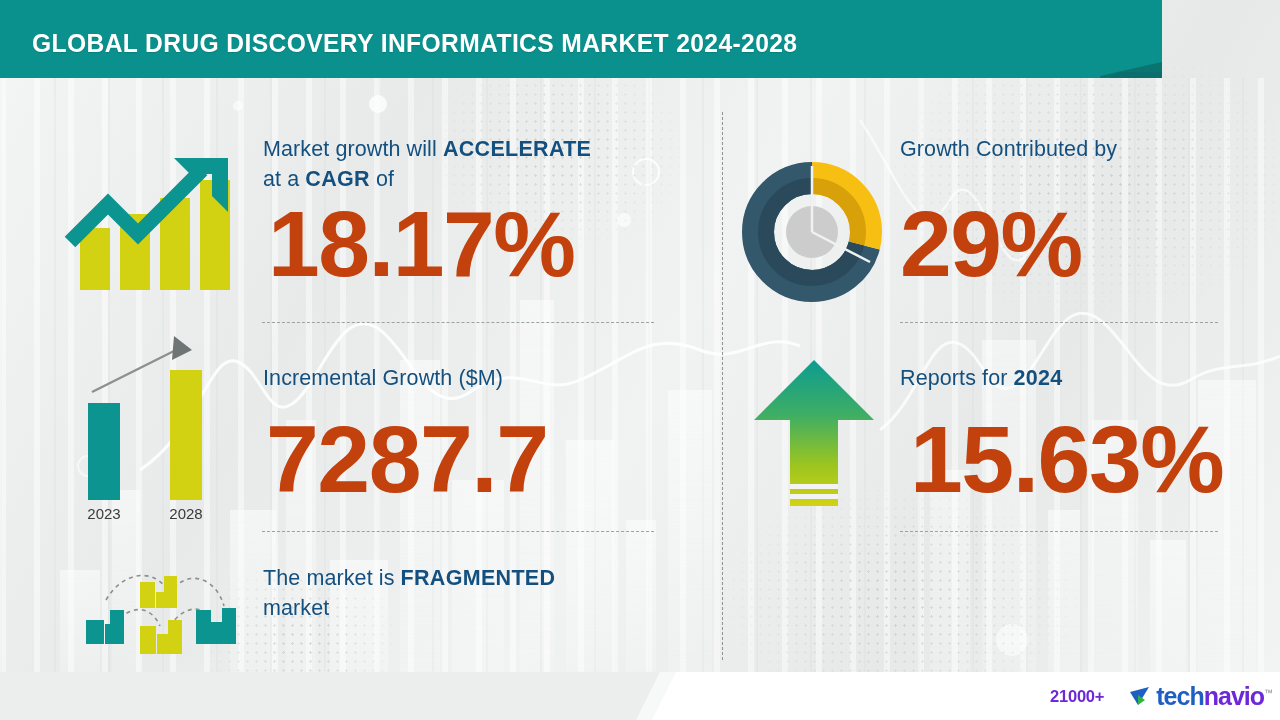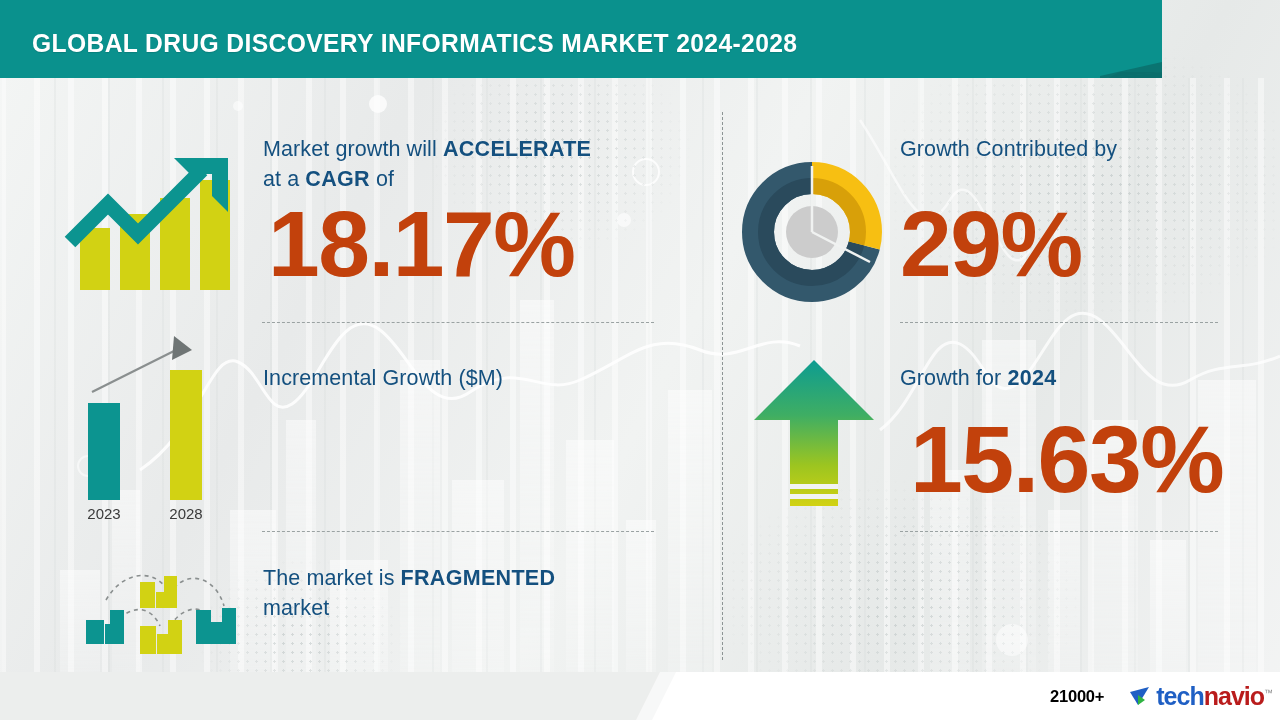--- a/index.html
+++ b/index.html
@@ -121,21 +121,21 @@
   }
   .footer-clip {
     position: absolute;
     left: 0; top: 0; width: 1280px; height: 48px;
   }
   .footer-inner {
     position: absolute;
     right: 8px; top: 0; height: 48px;
     display: flex; align-items: center; gap: 10px;
   }
-  .f-count { font-size: 16.5px; font-weight: bold; color: #000000; letter-spacing: -0.2px; }
+  .f-count { font-size: 16.5px; font-weight: bold; color: #6d28d9; letter-spacing: -0.2px; }
   .f-text  { font-size: 15.5px; color: #1a1a1a; letter-spacing: -0.25px; }
   .logo { display: flex; align-items: center; gap: 2px; margin-left: 14px; }
   .logo-text { font-size: 25px; font-weight: bold; letter-spacing: -1px; position: relative; }
   .logo-tm { font-size: 9px; vertical-align: super; color: #888; font-weight: normal; }
 
   .dc-label { font-size: 15px; color: #3a3a3a; font-family: "Liberation Sans", sans-serif; }
 </style>
 </head>
 <body>
 
@@ -226,20 +226,21 @@
       <polygon points="112,6 130,20 110,30" fill="#6f7575"></polygon>
       <rect x="26" y="73" width="32" height="97" fill="#0c9490"></rect>
       <rect x="108" y="40" width="32" height="130" fill="#d2d213"></rect>
       <text class="dc-label" x="42" y="189" text-anchor="middle" fill="#3a3a3a" font-family="Liberation Sans, sans-serif" font-size="15">2023</text>
       <text class="dc-label" x="124" y="189" text-anchor="middle" fill="#3a3a3a" font-family="Liberation Sans, sans-serif" font-size="15">2028</text>
     </svg>
   </div>
 
   <div class="cell cap" style="left:263px; top:357px; width:420px;">Incremental Growth ($M)</div>
 
+  <div class="cell big" style="left:266px; top:412px; font-size:95px;">7287.7</div>
 
   <div class="cell" style="left:78px; top:558px; width:165px; height:96px;">
     <svg width="165" height="96" viewBox="0 0 165 96">
       <path d="M28,42 C44,14 74,10 88,30" fill="none" stroke="#8a8f8f" stroke-width="1.6" stroke-dasharray="4 4"></path>
       <path d="M96,30 C112,12 138,20 146,48" fill="none" stroke="#8a8f8f" stroke-width="1.6" stroke-dasharray="4 4"></path>
       <path d="M42,60 C58,46 74,50 82,68" fill="none" stroke="#8a8f8f" stroke-width="1.6" stroke-dasharray="4 4"></path>
       <path d="M92,68 C104,50 120,46 132,58" fill="none" stroke="#8a8f8f" stroke-width="1.6" stroke-dasharray="4 4"></path>
 
       <rect x="62" y="24" width="15" height="26" fill="#d2d213"></rect>
       <rect x="78" y="34" width="13" height="16" fill="#d2d213"></rect>
@@ -299,38 +300,38 @@
           <stop offset="100%" stop-color="#d2d213"></stop>
         </linearGradient>
       </defs>
       <polygon points="62,2 122,62 86,62 86,148 38,148 38,62 2,62" fill="url(#arrowGrad)"></polygon>
       <rect x="38" y="126" width="48" height="5" fill="#f2f3f2"></rect>
       <rect x="38" y="136" width="48" height="5" fill="#f2f3f2"></rect>
     </svg>
   </div>
 
   <div class="cell cap" style="left:900px; top:357px; width:340px;">
-    <span>Growth for </span><b>2024</b>
+    <span>Reports for </span><b>2024</b>
   </div>
 
   <div class="cell big" style="left:900px; top:412px; font-size:95px;margin-left:10px;">15.63%</div>
 
   <div class="footer">
     <svg class="footer-clip" viewBox="0 0 1280 48" preserveAspectRatio="none">
       <polygon points="0,0 1280,0 1280,48 0,48" fill="#ffffff"></polygon>
       <polygon points="0,0 672,0 648,48 0,48" fill="#eceeed"></polygon>
       <polygon points="660,0 676,0 652,48 636,48" fill="#f7f8f8"></polygon>
     </svg>
     <div class="footer-inner">
       <span class="f-count">21000+</span>
       <span class="logo">
         <svg width="26" height="26" viewBox="0 0 26 26">
           <polygon points="2,9 21,4 10,22" fill="#1f5fc4"></polygon>
           <polygon points="10,22 10,12 17,17" fill="#2fb342"></polygon>
         </svg>
         <span class="logo-text">
-          <span style="color:#1f5fc4">tech</span><span style="color:#b91c1c">navio</span><span class="logo-tm">™</span>
+          <span style="color:#1f5fc4">tech</span><span style="color:#6d28d9">navio</span><span class="logo-tm">™</span>
         </span>
       </span>
     </div>
   </div>
 
 </div>
 
 </body></html>

